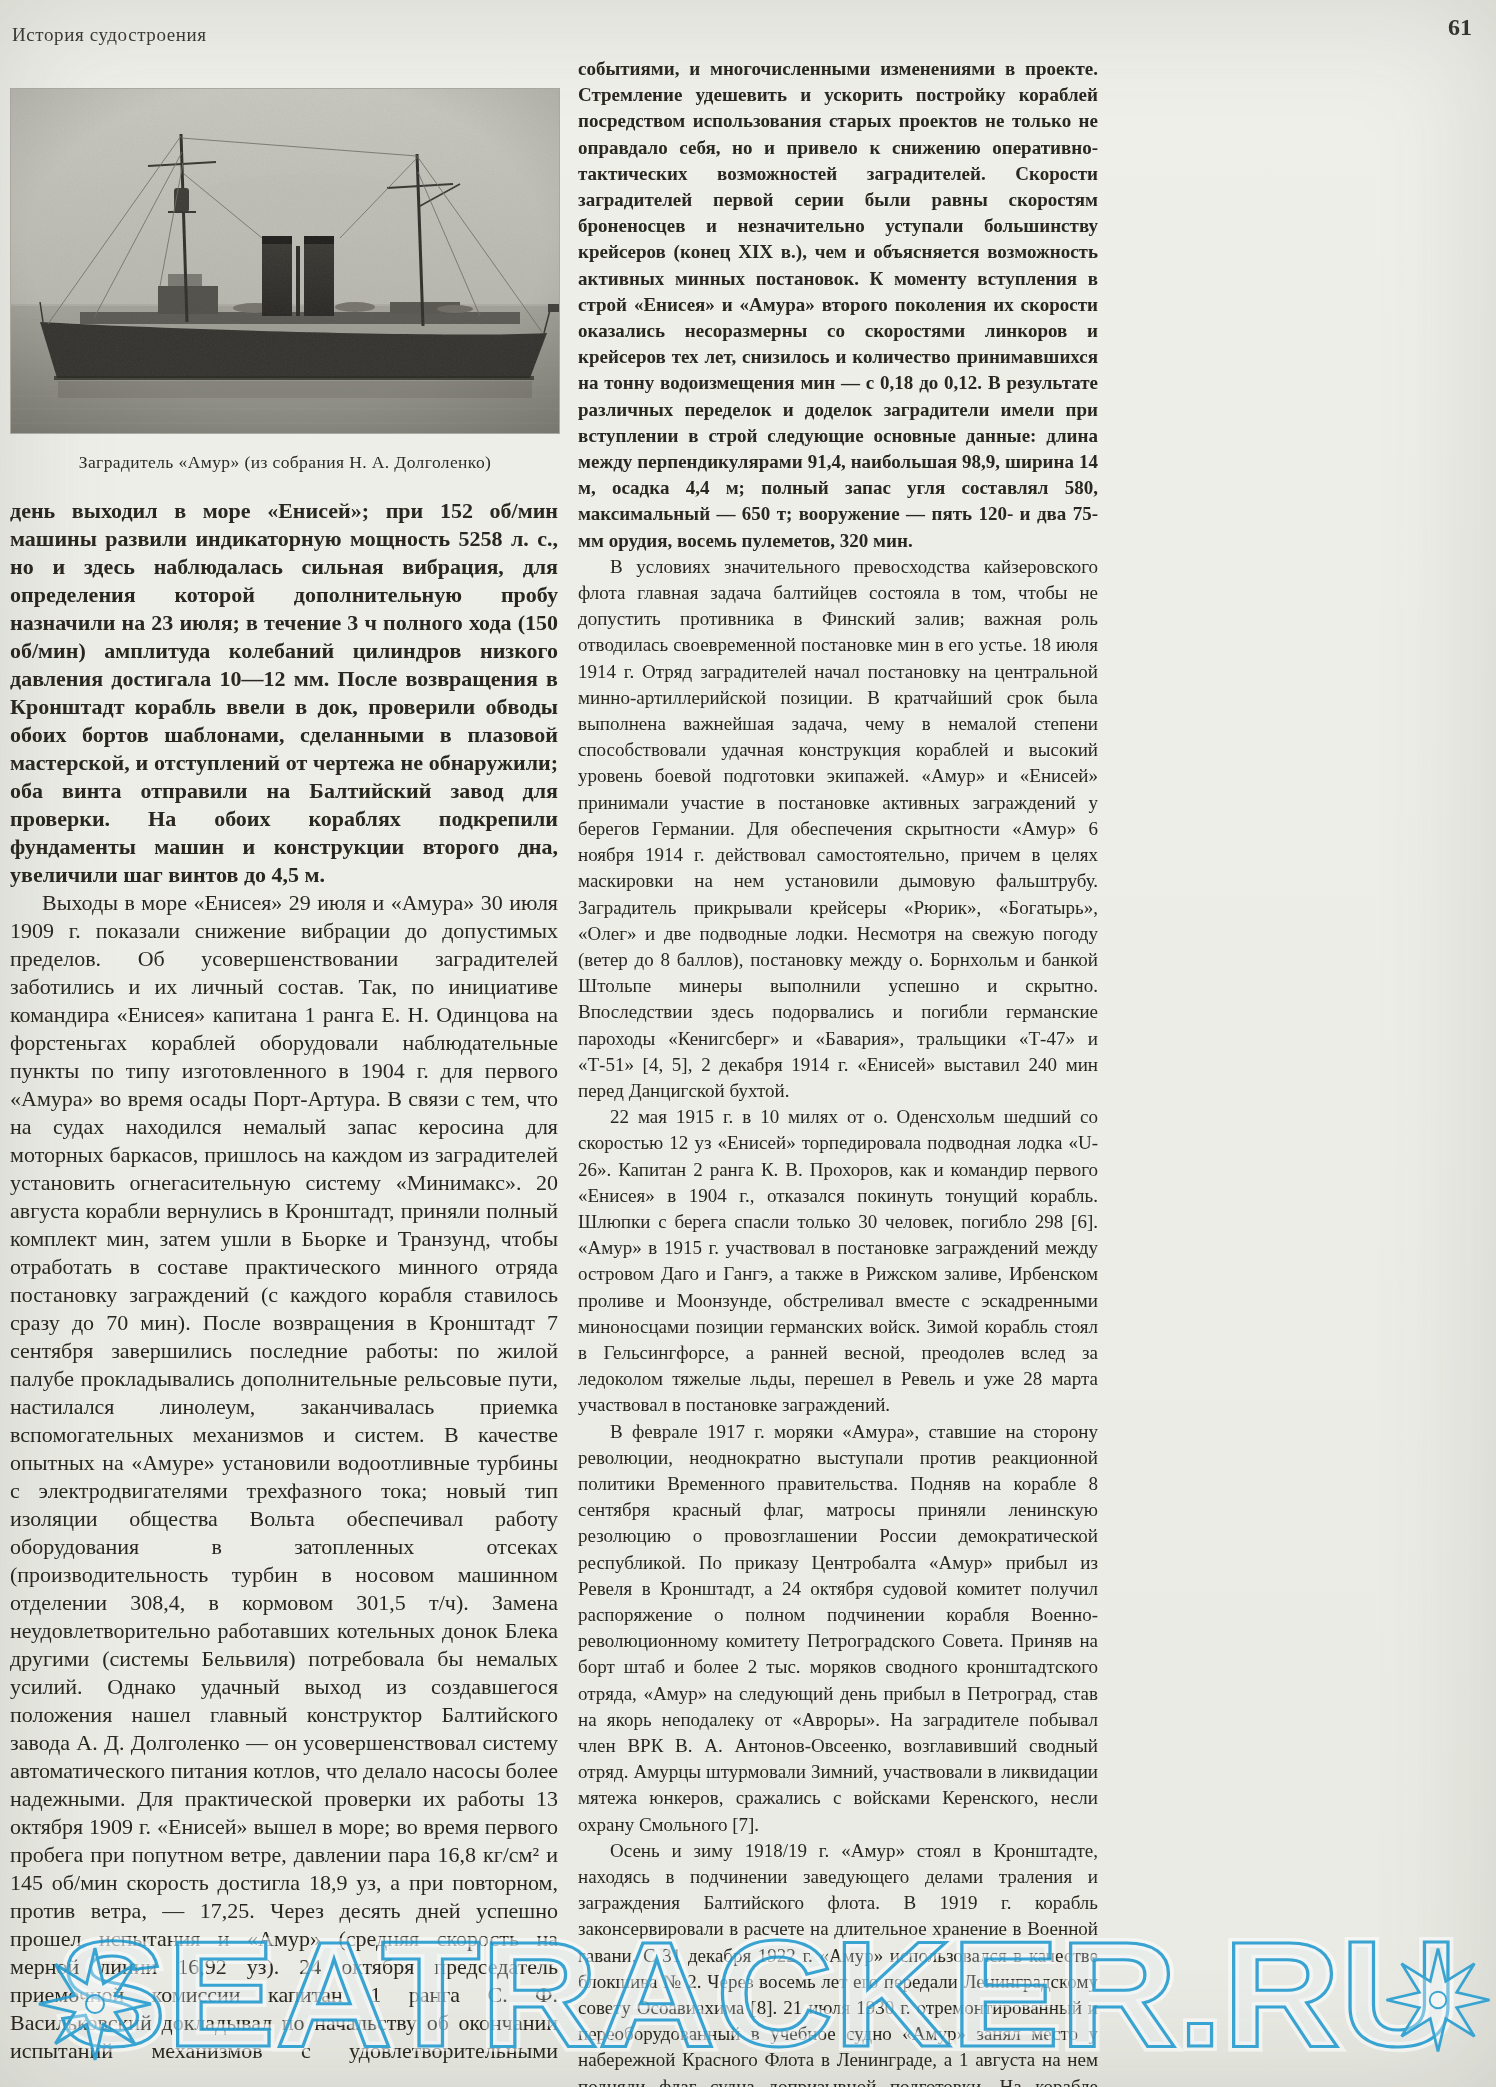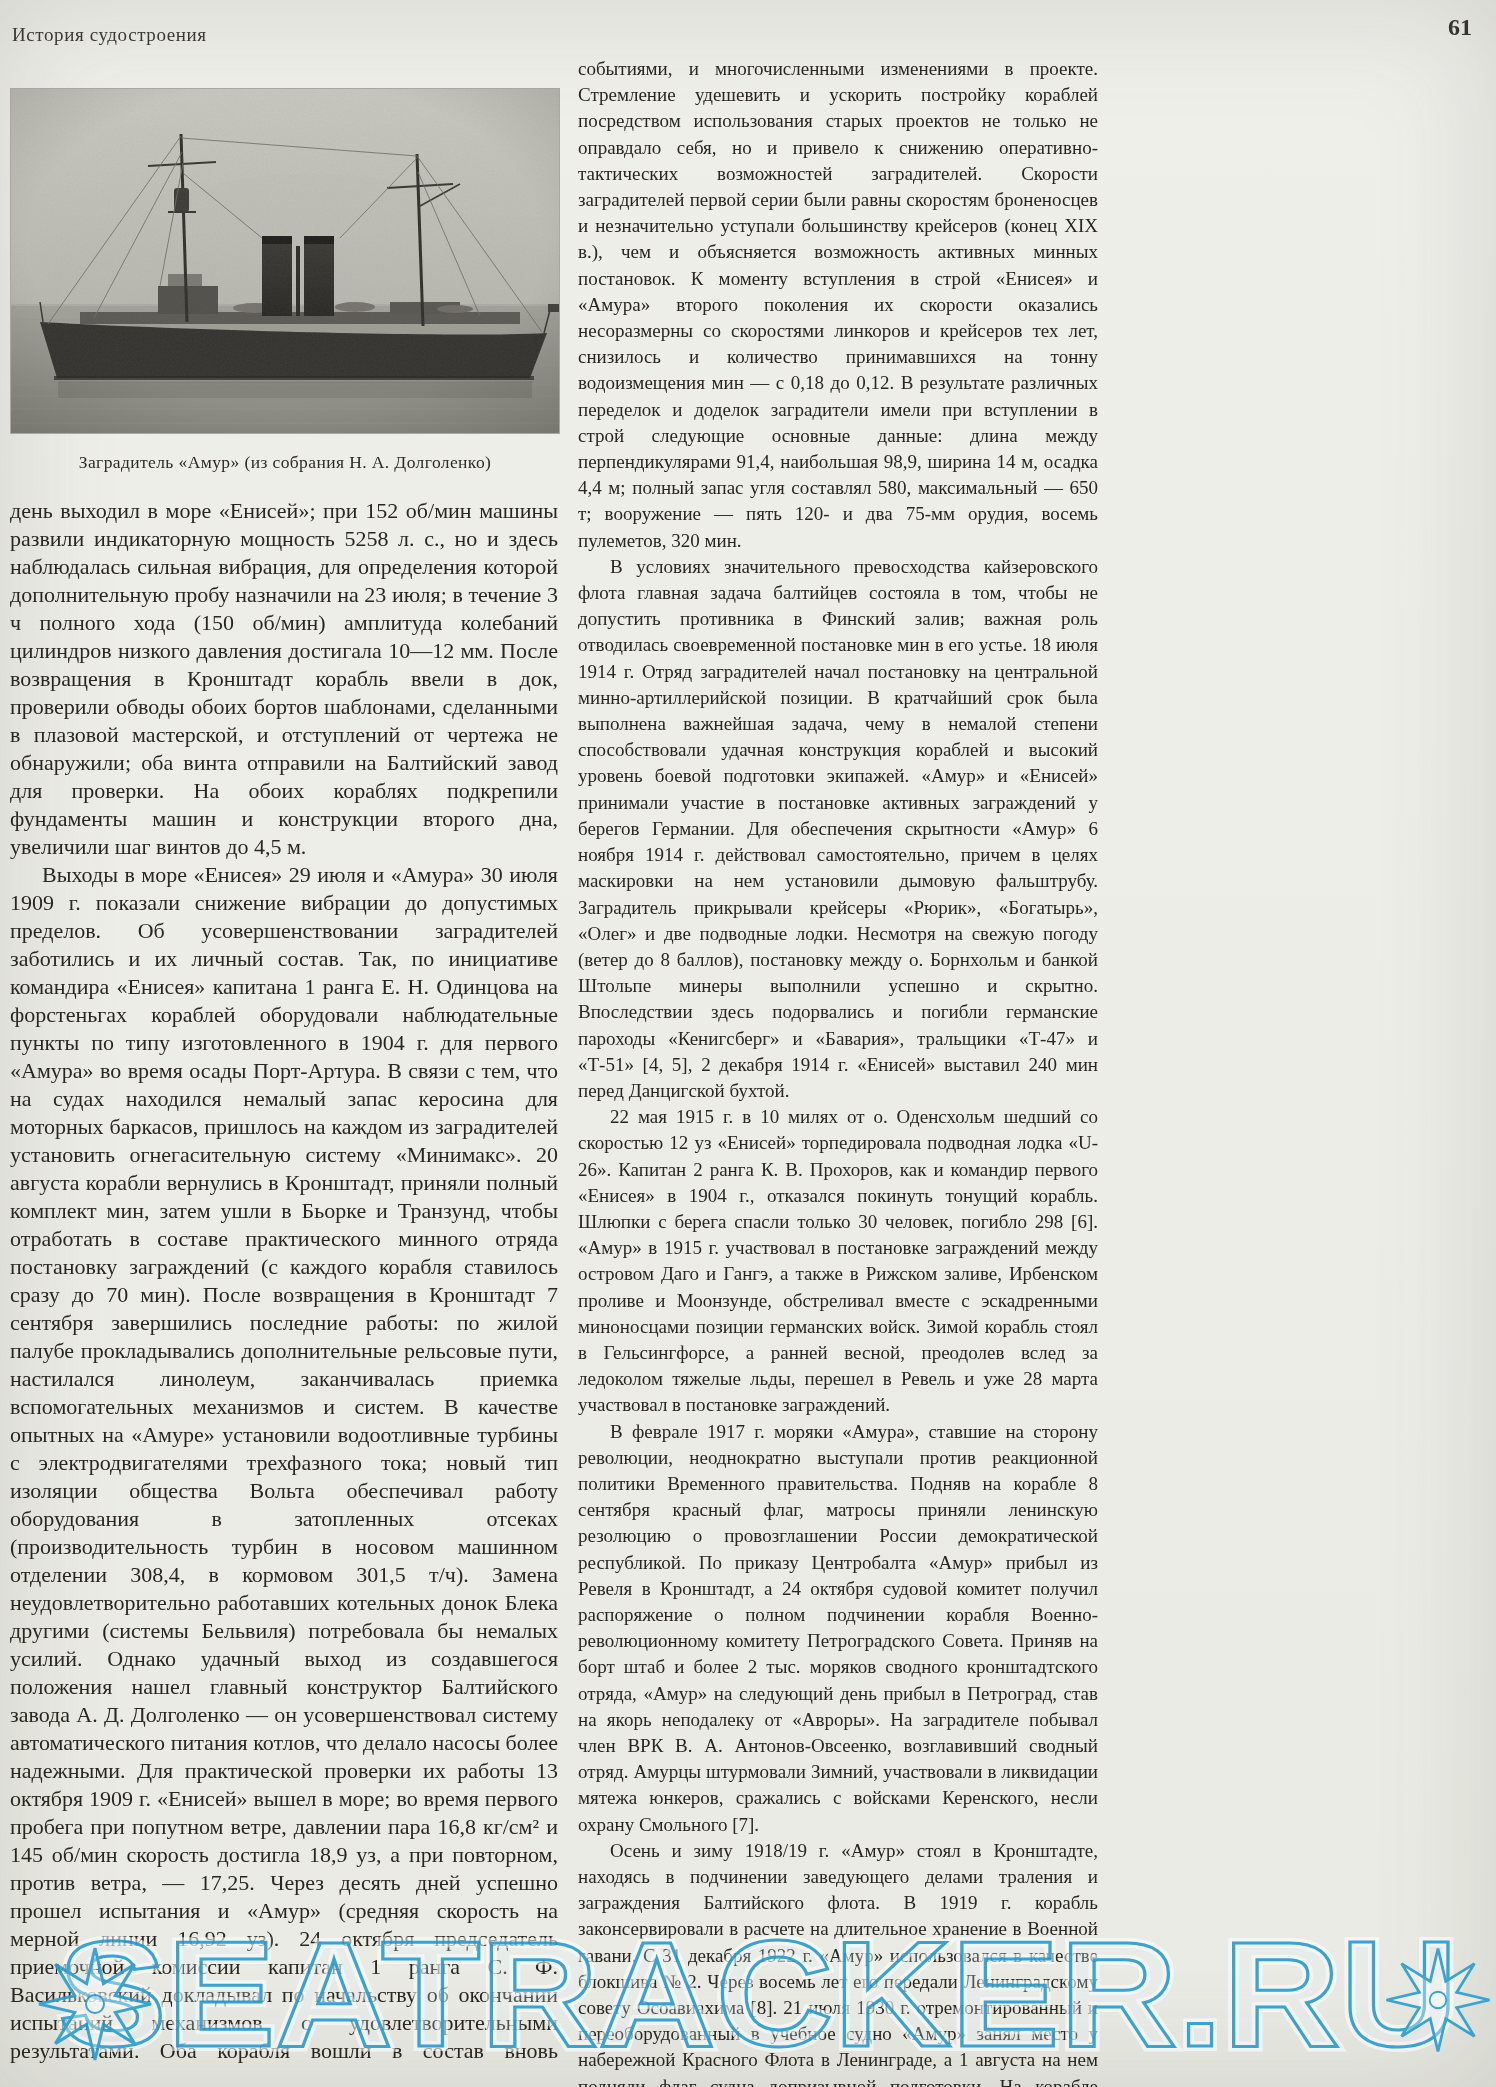--- a/index.html
+++ b/index.html
@@ -23,21 +23,21 @@
   }
   .photo-block{position:absolute;left:10px;top:88px;width:550px;}
   .photo-block figure{margin:0;}
   .photo-frame{display:block;}
   figcaption{
     margin-top:18px;text-align:center;
     font-size:17.5px;letter-spacing:.4px;color:#2d2b24;
   }
   .body-text{position:absolute;overflow:hidden;text-align:justify;}
   .body-text p{margin:0;text-indent:32px;}
-  .body-text p.cont{text-indent:0;}
+  .body-text p.cont{text-indent:0;font-weight:bold;}
   .left-text{
     left:10px;top:497px;width:548px;height:1573px;
     font-size:22px;line-height:28px;
   }
   .right-text{
     left:578px;top:56px;width:520px;height:2031px;
     font-size:19px;line-height:26.2px;
   }
   .watermark{
     position:absolute;left:0;top:1912px;width:1496px;height:180px;

